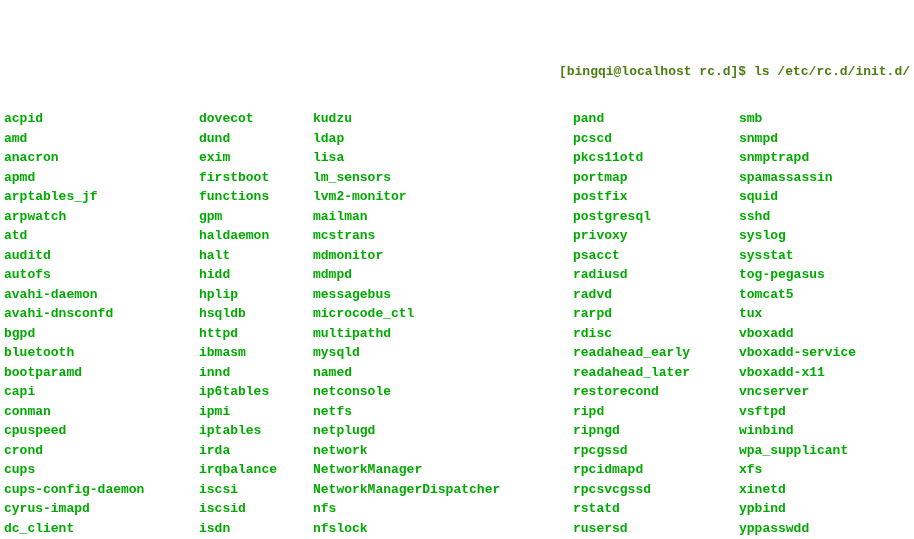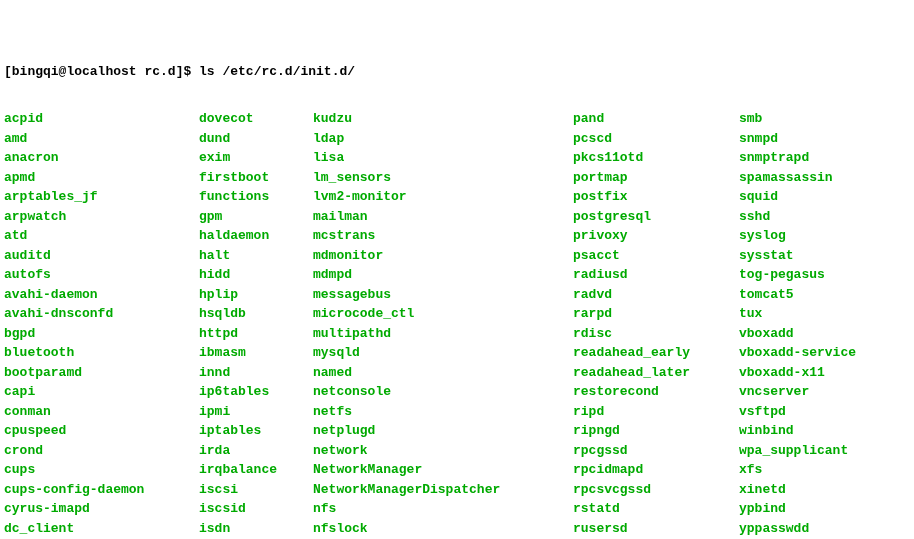--- a/index.html
+++ b/index.html
@@ -6,21 +6,22 @@
       margin: 0;
       padding: 4px;
       font-family: "Courier New", Courier, monospace;
       font-size: 13px;
       background: white;
       color: black;
       font-weight: bold;
       white-space: pre;
     }
     .prompt {
-      color: #000000;
+      color: #4d7c0f;
+      text-align: right;
     }
     .columns {
       display: flex;
       gap: 0;
     }
     .col {
       display: flex;
       flex-direction: column;
     }
     .col span {

